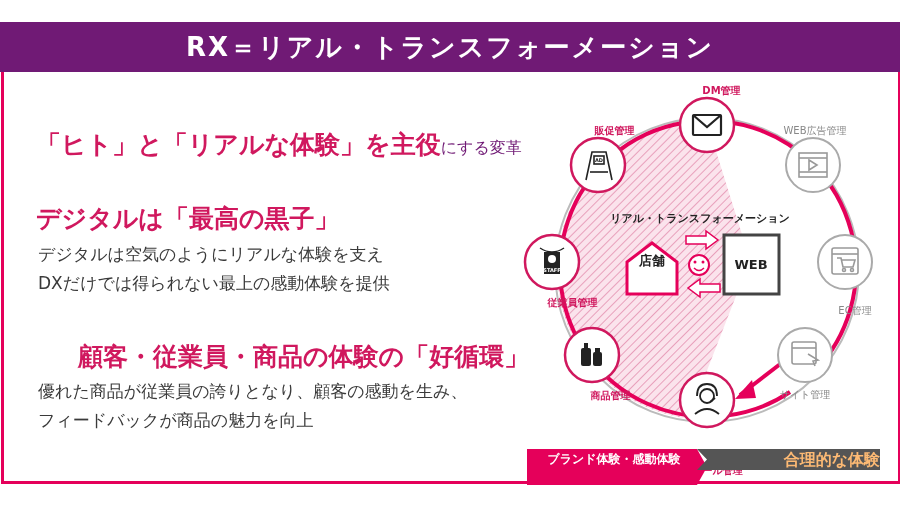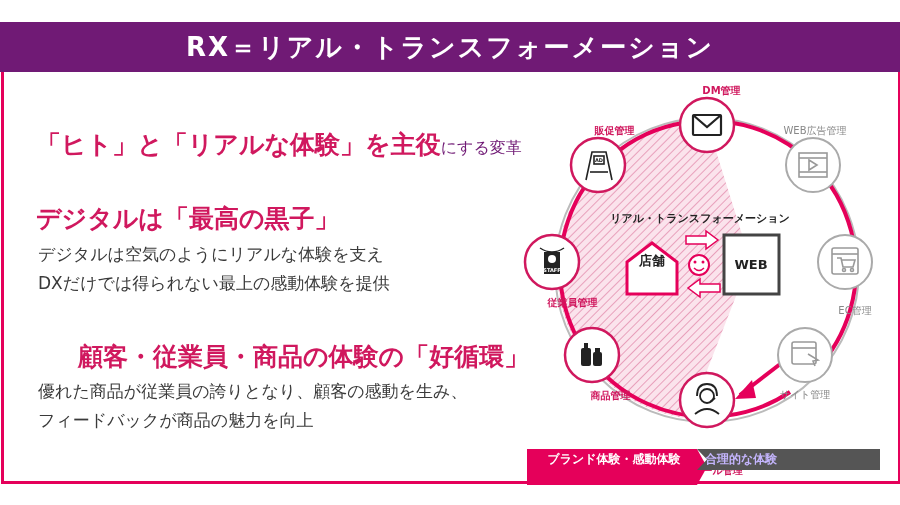--- a/index.html
+++ b/index.html
@@ -16,21 +16,21 @@
   .body-t { color:#3a3a3a; font-size:17px; }
   .diagram { position:absolute; left:0; top:0; width:900px; height:505px; }
   .lbl { position:absolute; font-size:10px; font-weight:bold; white-space:nowrap; transform:translateX(-50%); }
   .lbl.pink { color:#d0185e;padding-left:29px; }
   .lbl.gray { color:#888; font-weight:normal; }
   .bar-left { position:absolute; left:527px; top:449px; width:180px; height:36px; background:#e5005a;
               clip-path:polygon(0 0, 170px 0, 180px 50%, 170px 100%, 0 100%);
               color:#fff; font-size:12px; font-weight:bold; text-align:center; line-height:21px; padding-right:6px; box-sizing:border-box; }
   .bar-right { position:absolute; left:697px; top:449px; width:183px; height:21px; background:#555;
                clip-path:polygon(0 0, 100% 0, 100% 100%, 0 100%, 10px 50%);
-               color:#c4b5fd; font-size:12px; font-weight:bold; text-align:left; line-height:21px; padding-left:8px; box-sizing:border-box; }
+               color:#fdba74; font-size:16px; font-weight:bold; text-align:right; line-height:21px; padding-left:8px; box-sizing:border-box; }
 </style>
 </head>
 <body>
 
 <div class="frame"></div>
 <div class="header">RX＝リアル・トランスフォーメーション</div>
 
 <div class="txt" style="left:36px;top:128px;">
   <span class="h-pink">「ヒト」と「リアルな体験」を主役</span><span class="h-small">にする変革</span>
 </div>

